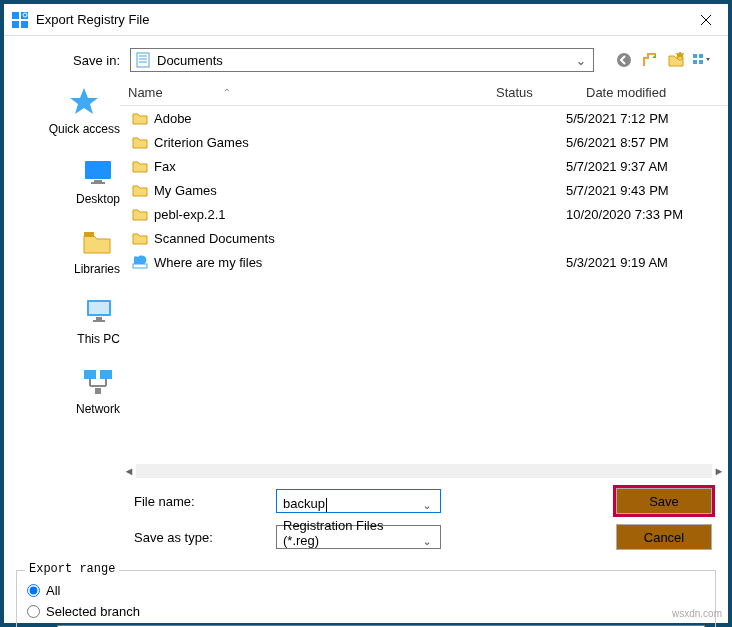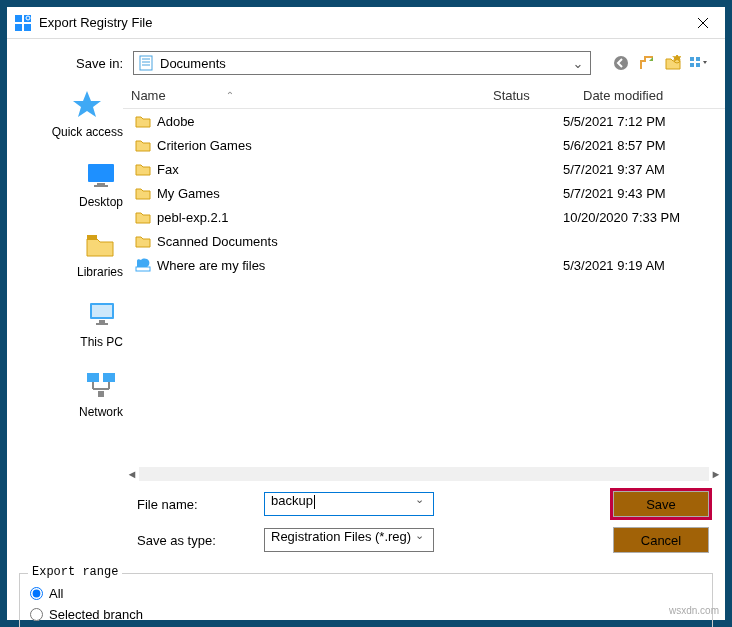--- a/index.html
+++ b/index.html
@@ -1,17 +1,17 @@
 <!DOCTYPE html>
 <html><head>
 <meta charset="utf-8">
 <style>
 * { box-sizing: border-box; font-family: "Segoe UI", Tahoma, sans-serif; font-size: 13px; }
 body { margin: 0; background: #fff; }
-.window { width: 732px; height: 627px; border: 7px solid #0c4a6e; background: #fff; position: relative; }
+.window { width: 732px; height: 627px; border: 4px solid #0c4a6e; background: #fff; position: relative; }
 .titlebar { height: 32px; display: flex; align-items: center; padding: 0 8px; border-bottom: 1px solid #ddd; }
 .titlebar .appicon { width: 16px; height: 16px; margin-right: 8px; }
 .titlebar .title { flex: 1; font-size: 13px; }
 .titlebar .close { width: 28px; height: 28px; display: flex; align-items: center; justify-content: center; font-size: 16px; cursor: pointer; }
 .toprow { display: flex; align-items: center; padding: 12px 16px 8px 16px; gap: 10px; }
 .toprow .label { width: 100px; text-align: right; }
 .savein { flex: 1; display: flex; align-items: center; border: 1px solid #767676; height: 24px; background: #fff; padding: 0 4px; }
 .savein .doc-icon { width: 16px; height: 16px; margin-right: 6px; }
 .savein span.txt { flex: 1; }
 .savein .chev { width: 16px; text-align: center; color: #555; }
@@ -34,21 +34,21 @@
 .row .col-name { display: flex; align-items: center; gap: 6px; padding-left: 12px; }
 .row .ficon { width: 16px; height: 16px; flex-shrink: 0; }
 .row .col-status { width: 90px; }
 .row .col-date { width: 150px; }
 .scroll { height: 18px; display: flex; align-items: center; padding: 0 2px; }
 .scroll .ar { width: 14px; text-align: center; color: #666; font-size: 11px; }
 .scroll .track { flex: 1; background: #f0f0f0; height: 14px; }
 .bottomform { padding: 8px 16px 4px 130px; }
 .formrow { display: flex; align-items: center; margin-bottom: 10px; gap: 12px; }
 .formrow .flabel { width: 115px; }
-.combo { flex: 1; display: flex; align-items: flex-start; border: 1px solid #767676; height: 24px; padding: 0 6px; background: #fff; max-width: 330px; }
+.combo { flex: 1; display: flex; align-items: flex-end; border: 1px solid #767676; height: 24px; padding: 0 6px; background: #fff; max-width: 330px; margin-left: 15px; }
 .combo.focus { border: 1px solid #0078d7; }
 .combo .txt { flex: 1; }
 .combo .chev { color: #555; font-size: 11px; width: 14px; text-align: center; }
 .btn { width: 96px; height: 26px; border: 1px solid #adadad; background: #a16207; display: flex; align-items: center; justify-content: center; cursor: pointer; }
 .btn.highlight { outline: 3px solid #c00040; }
 .export { margin: 6px 12px 12px 12px; border: 1px solid #ccc; padding: 12px 10px 10px 10px; position: relative; }
 .export .legend { position: absolute; top: -9px; left: 8px; background: #fff; padding: 0 4px; font-size: 12px; font-family: Liberation Mono, monospace; }
 .radiorow { display: flex; align-items: center; gap: 6px; margin-bottom: 6px; }
 .radiorow input { margin: 0; }
 .branchinput { width: calc(100% - 30px); margin-left: 30px; height: 22px; border: 1px solid #767676; padding: 0 4px; }

